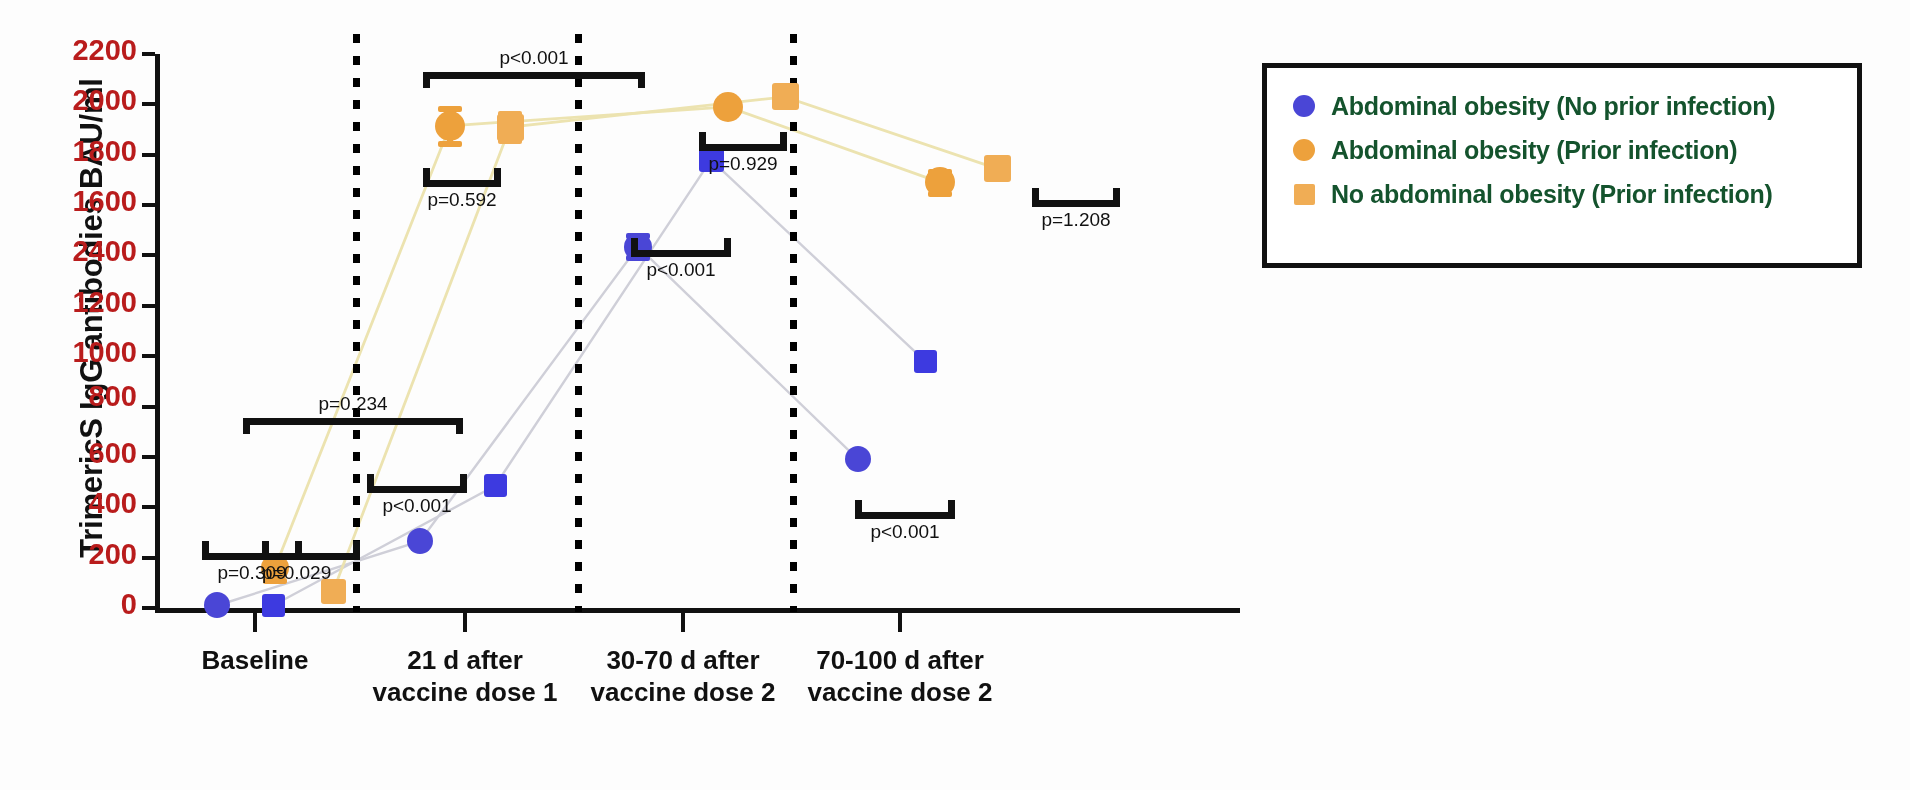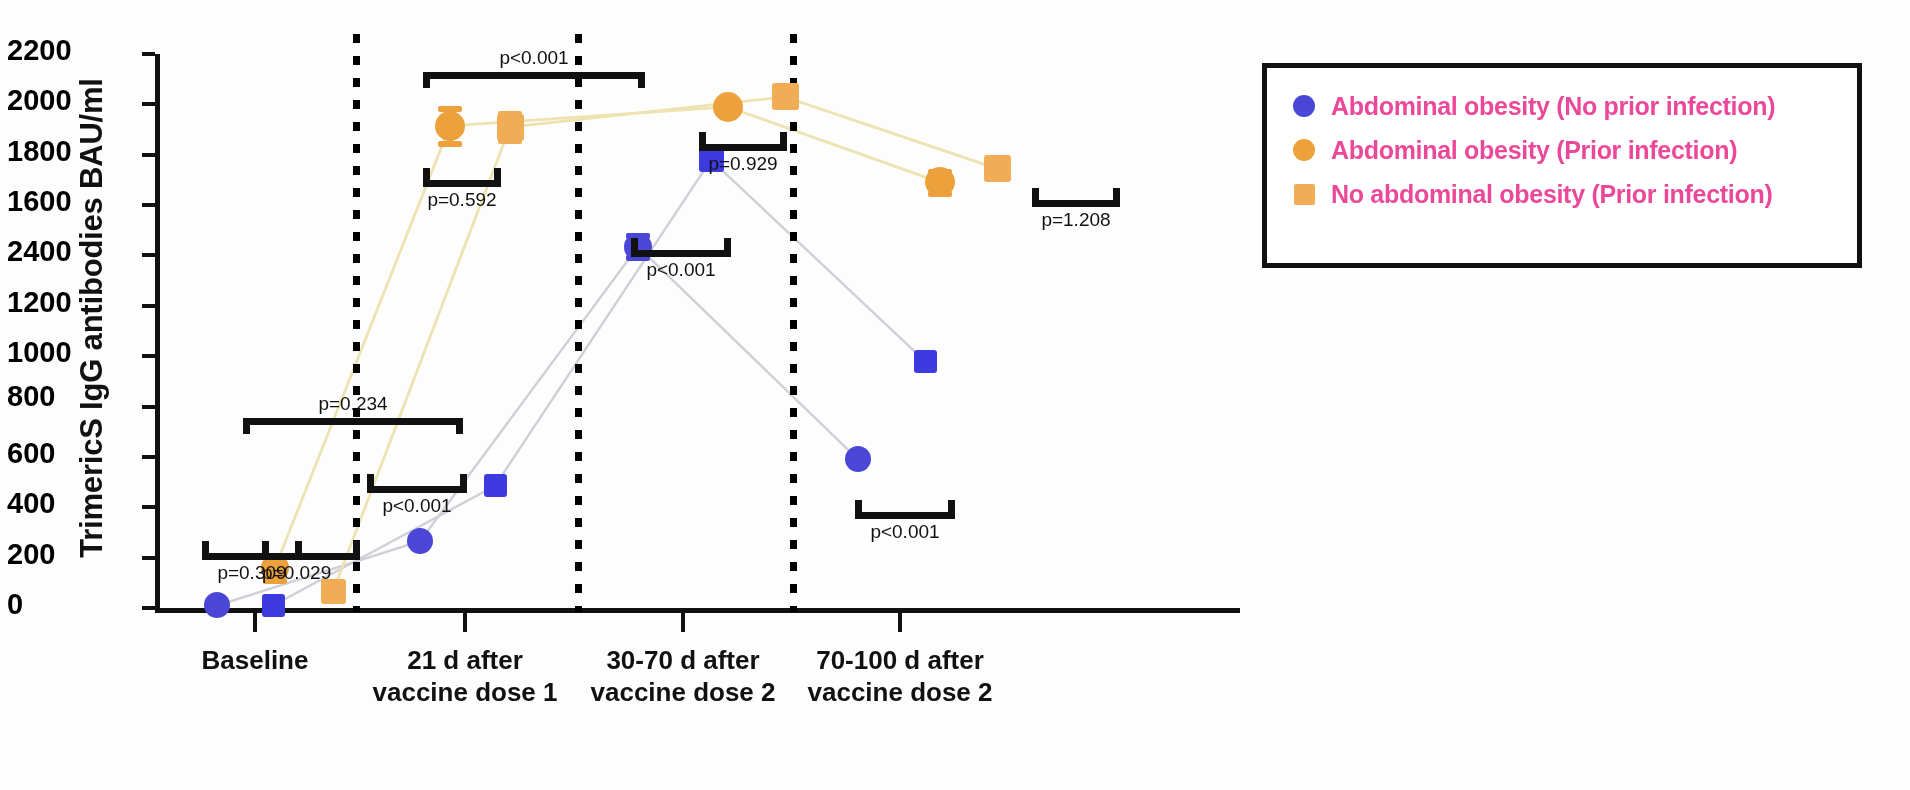--- a/index.html
+++ b/index.html
@@ -41,22 +41,22 @@
   }
   #xaxisline{
     position:absolute; left:0px; top:588px;
     width:1085px; height:5px; background:#111;
   }
   .ytick{
     position:absolute; left:-13px; width:13px; height:4px; background:#111;
   }
   .ytlabel{
     position:absolute; right:1092px; 
-    font-size:29px; font-weight:bold; color:#000000;
-    text-align:left; white-space:nowrap;
+    font-size:29px; font-weight:bold; color:#b91c1c;
+    text-align:right; white-space:nowrap;
   }
   .xtick{
     position:absolute; top:592px; width:4px; height:20px; background:#111;
   }
   .xtlabel{
     position:absolute; top:625px;
     font-size:26px; font-weight:bold; color:#111;
     text-align:center; white-space:nowrap; line-height:1.22;
   }
 
@@ -100,21 +100,21 @@
     background:#fff;
     box-sizing:border-box;
     padding:16px 14px 10px 20px;
   }
   .lgrow{
     display:flex;align-items:center;
     height:44px;
   }
   .lgmk{width:34px;flex:0 0 34px;display:flex;justify-content:center;align-items:center;}
   .lgtxt{
-    font-size:25px;font-weight:bold;color:#ec4899;
+    font-size:25px;font-weight:bold;color:#14532d;
     white-space:nowrap;margin-left:10px;letter-spacing:-0.3px;
   }
 </style>
 </head>
 <body>
 
 <div id="root">
 
   <div id="ylabel">TrimericS IgG antibodies BAU/ml</div>
 

